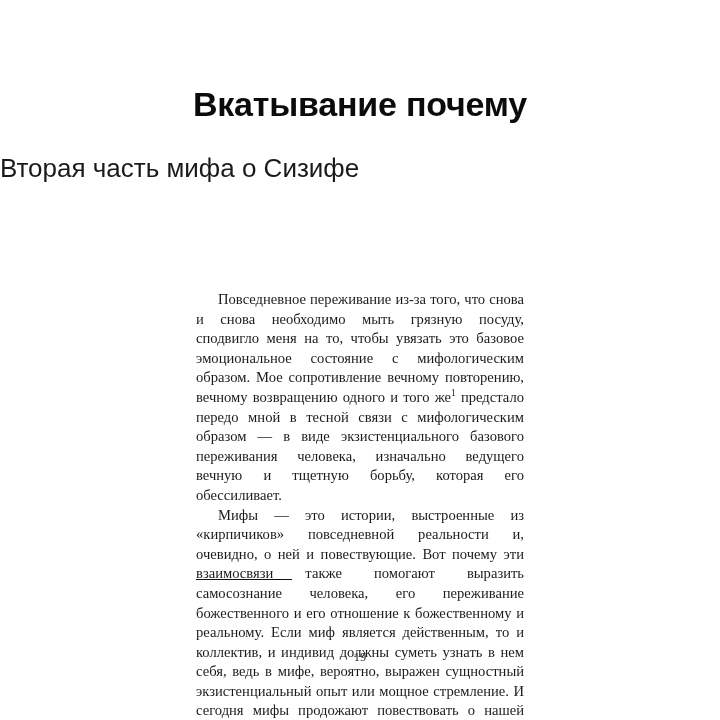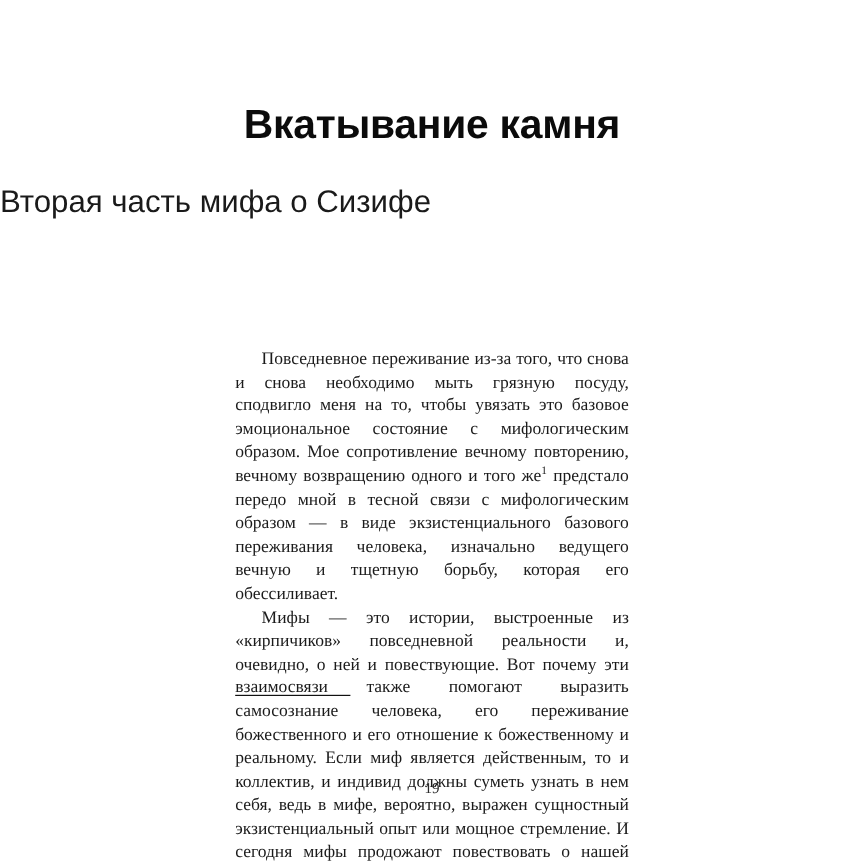--- a/index.html
+++ b/index.html
@@ -108,21 +108,21 @@
     text-align: center;
     font-size: 12.5px;
     color: #2a2a2a;
   }
 </style>
 </head>
 <body>
 
 <div class="page">
 
-  <h1 class="chapter-title">Вкатывание камня</h1>
+  <h1 class="chapter-title">Вкатывание почему</h1>
 
   <h2 class="chapter-subtitle">Вторая часть мифа о Сизифе</h2>
 
   <div class="textblock">
 
     <p class="body-par"><span>Повседневное переживание из-за того, что снова и снова необходимо мыть грязную посуду, сподвигло меня на то, чтобы увязать это базовое эмоциональное состояние с мифологическим образом. Мое сопротивление вечному повторению, вечному возвращению одного и того же</span><span class="fn-ref">1</span><span> предстало передо мной в тесной связи с мифологическим образом — в виде экзистенциального базового переживания человека, изначально ведущего вечную и тщетную борьбу, которая его обессиливает.</span></p>
 
     <p class="body-par"><span>Мифы — это истории, выстроенные из «кирпичиков» повседневной реальности и, очевидно, о ней и повествующие. Вот почему эти взаимосвязи также помогают выразить самосознание человека, его переживание божественного и его отношение к божественному и реальному. Если миф является действенным, то и коллектив, и индивид должны суметь узнать в нем себя, ведь в мифе, вероятно, выражен сущностный экзистенциальный опыт или мощное стремление. И сегодня мифы продожают повествовать о нашей человеческой жизни.</span></p>
 
   </div>

